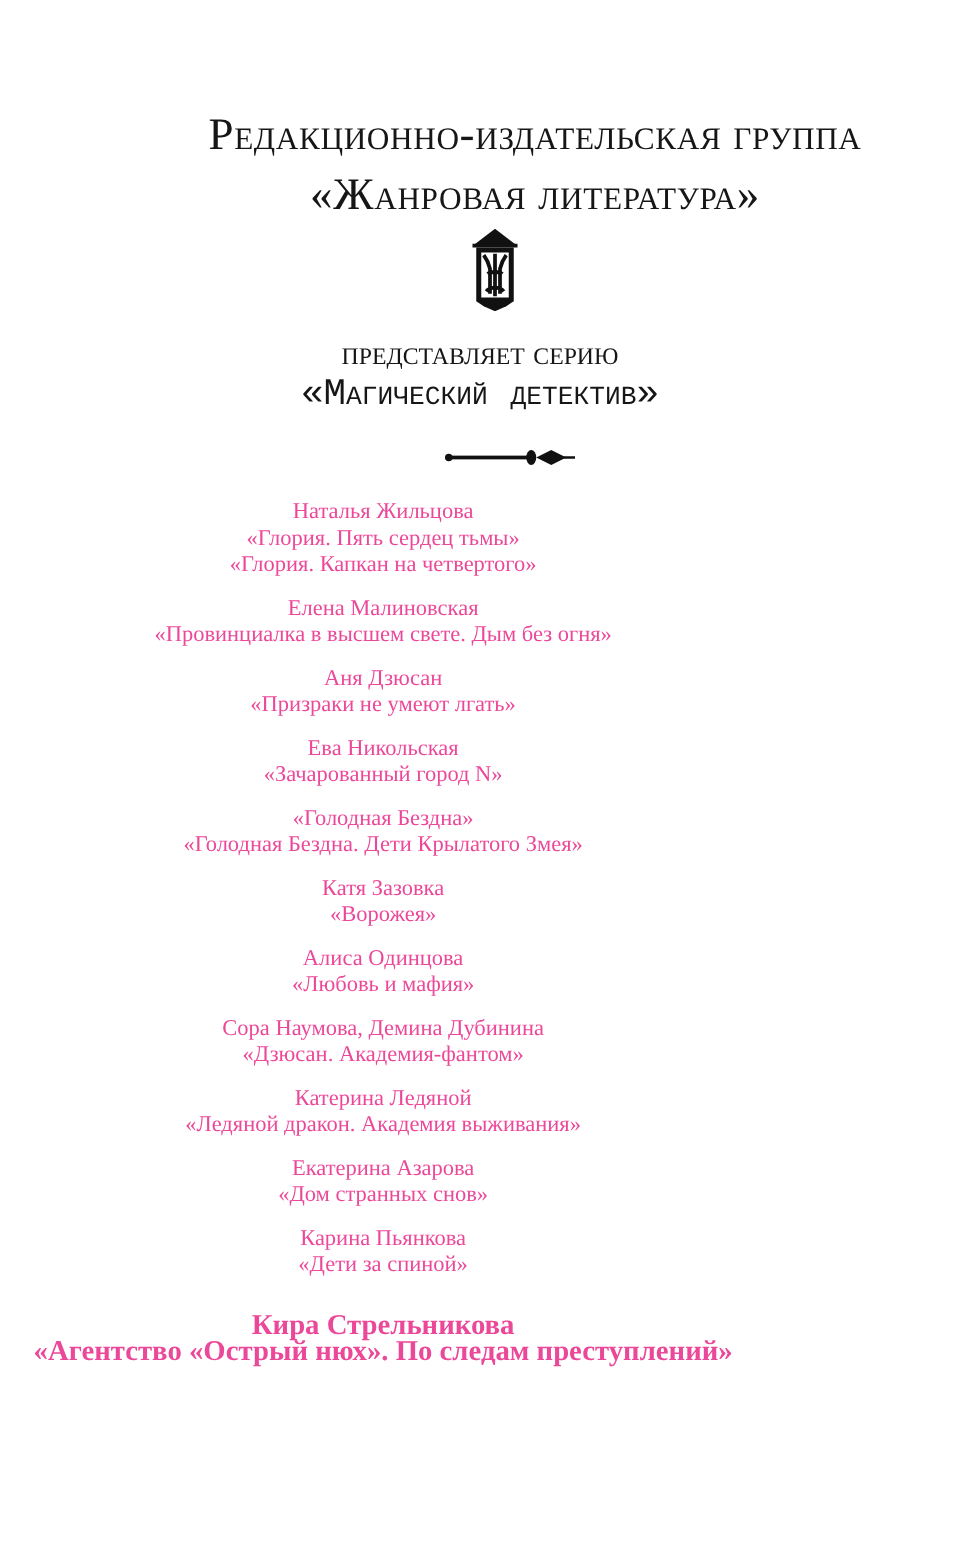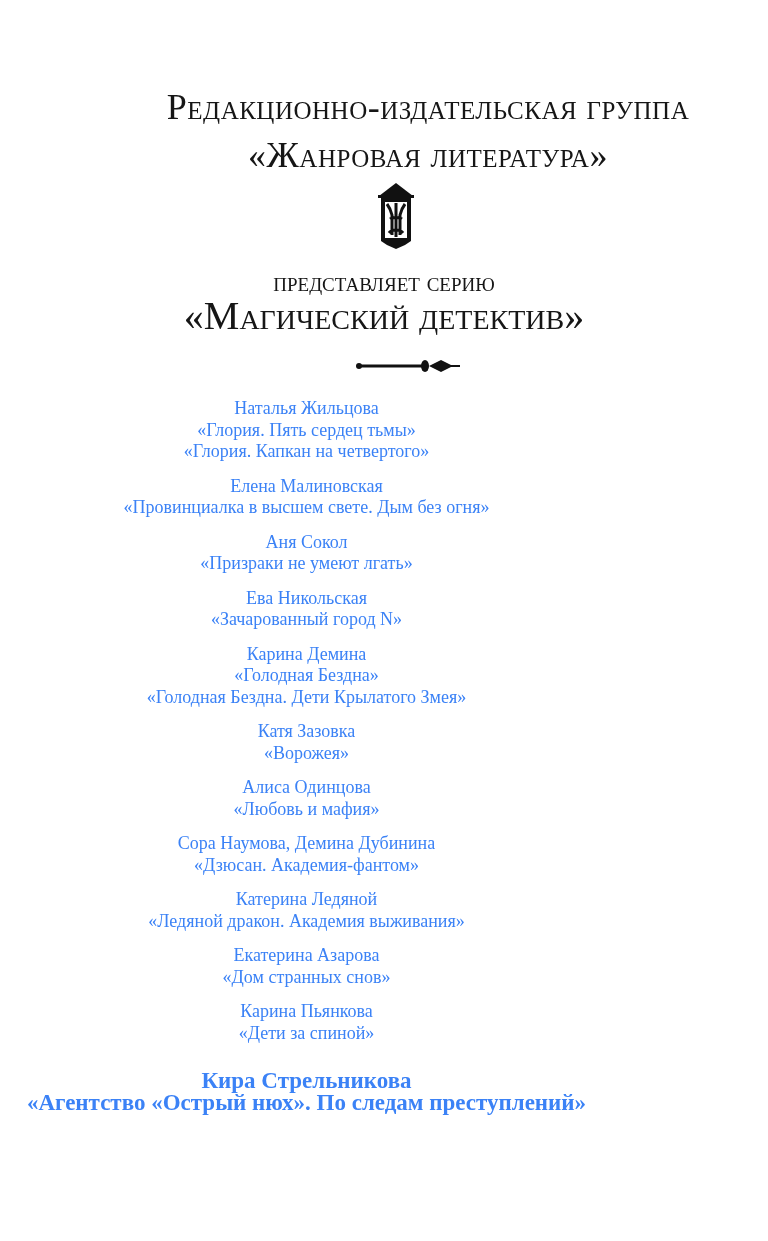--- a/index.html
+++ b/index.html
@@ -5,25 +5,25 @@
   html, body { margin:0; padding:0; background:#ffffff; }
   body { width:768px; height:1241px; position:relative; overflow:hidden;
          font-family:"Liberation Serif","DejaVu Serif",serif; color:#1a1a1a; }
   .page { position:absolute; left:0; top:0; width:768px; height:1241px; }
   .publisher { position:absolute; top:83px; left:0; width:768px; text-align:center;
                font-variant:small-caps; font-size:36px; line-height:48px; letter-spacing:0.5px; color:#161616;margin-left:44px; }
   .publisher .l1, .publisher .l2 { display:block; }
   .logo { position:absolute; left:377px; top:183px; width:38px; height:66px; }
   .presents { position:absolute; top:265px; left:0; width:768px; text-align:center;
               font-variant:small-caps; font-size:28px; line-height:34px; color:#161616; }
-  .presents .series { font-size:40px; display:block; }
+  .presents .series { font-size:30px; display:block;font-family:Liberation Mono, monospace; }
   .presents .l1 { display:block; font-size:27px; }
   .divider { position:absolute; left:355px; top:358px; width:110px; height:16px; }
   .list { position:absolute; top:398px; left:0; width:613px; text-align:center;
-          font-size:18px; line-height:21.5px; color:#3b82f6; }
+          font-size:18px; line-height:21.5px; color:#ec4899; }
   .entry { margin-bottom:13px; }
   .entry span { display:block; }
   .entry.featured { margin-top:26px; font-weight:bold; font-size:23px; }
 </style>
 </head>
 <body>
 
 <div class="page">
 
   <div class="publisher">
@@ -56,29 +56,28 @@
     <div class="entry">
       <span>Наталья Жильцова</span>
       <span>«Глория. Пять сердец тьмы»</span>
       <span>«Глория. Капкан на четвертого»</span>
     </div>
     <div class="entry">
       <span>Елена Малиновская</span>
       <span>«Провинциалка в высшем свете. Дым без огня»</span>
     </div>
     <div class="entry">
-      <span>Аня Сокол</span>
+      <span>Аня Дзюсан</span>
       <span>«Призраки не умеют лгать»</span>
     </div>
     <div class="entry">
       <span>Ева Никольская</span>
       <span>«Зачарованный город N»</span>
     </div>
     <div class="entry">
-      <span>Карина Демина</span>
       <span>«Голодная Бездна»</span>
       <span>«Голодная Бездна. Дети Крылатого Змея»</span>
     </div>
     <div class="entry">
       <span>Катя Зазовка</span>
       <span>«Ворожея»</span>
     </div>
     <div class="entry">
       <span>Алиса Одинцова</span>
       <span>«Любовь и мафия»</span>

